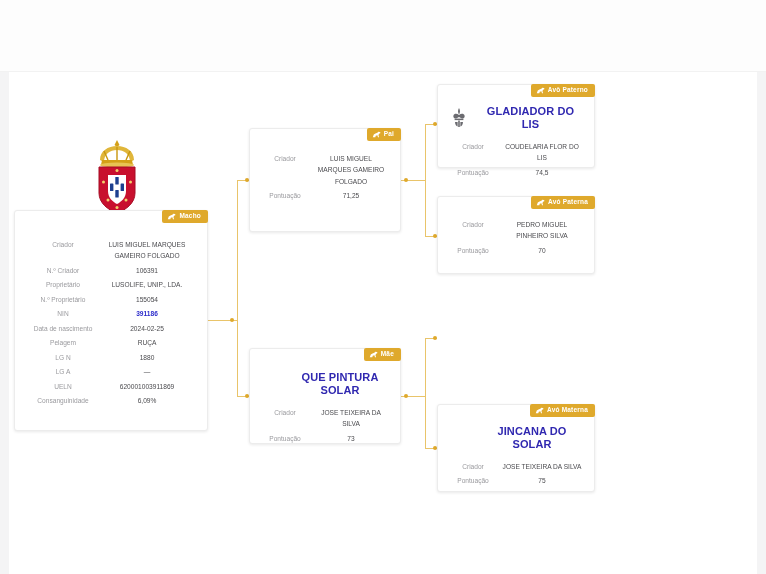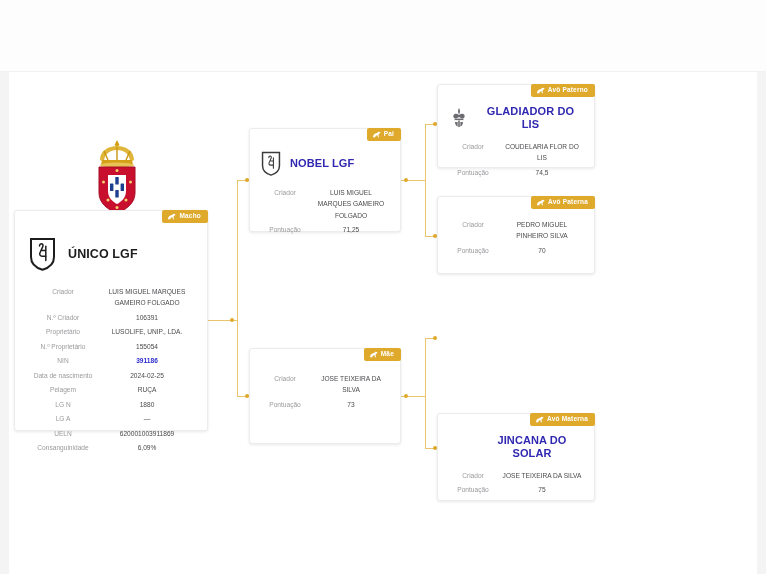--- a/index.html
+++ b/index.html
@@ -35,21 +35,21 @@
   }
   .card.main{left:14px;top:210px;width:194px;height:221px;padding:26px 14px 10px 14px;}
   .card.gen1{width:152px;padding:22px 11px 10px 11px;}
   .card.gen2{width:158px;padding:20px 11px 10px 11px;}
 
   #card-nobel{left:249px;top:128px;height:104px;}
   #card-que  {left:249px;top:348px;height:96px;}
   #card-gladiador{left:437px;top:84px;height:84px;}
   #card-freyah   {left:437px;top:196px;height:78px;}
   #card-inspector{left:437px;top:297px;height:86px;}
-  #card-jincana  {left:437px;top:404px;height:88px;margin-top:9px;}
+  #card-jincana  {left:437px;top:404px;height:88px;}
 
   
   .badge{
     position:absolute;top:-1px;right:-1px;
     background:#dfa92c;color:#ffffff;
     font-size:6.5px;font-weight:bold;letter-spacing:.2px;
     padding:3px 7px 3px 5px;border-radius:2px;
     display:flex;align-items:center;gap:3px;white-space:nowrap;
     line-height:1;
   }
@@ -146,28 +146,20 @@
   <div class="dot" style="left:433px;top:446px;"></div>
 
   <div class="card main" id="card-unico">
     <div class="badge">
       <svg class="horse" viewBox="0 0 12 9">
         <path d="M1 8 L2.4 4.6 L4.6 3.2 L7.2 2.2 L8.4 0.7 L10.6 1 L11.4 2.6 L9.6 3.6 L8.6 5.2 L9.4 8 L8 8 L7.2 5.6 L5 6 L4.4 8 Z" fill="#ffffff"></path>
       </svg>
       <span>Macho</span>
     </div>
 
-    <div class="card-head">
-      <svg class="shield" width="27" height="34" viewBox="0 0 27 34">
-        <path d="M2 2 L25 2 L25 20 C25 27 19.5 31 13.5 32.8 C7.5 31 2 27 2 20 Z" fill="none" stroke="#1d1d1f" stroke-width="2"></path>
-        <path d="M10.5 9 C10.5 7.3 12 6.4 13.2 7 C14.3 7.6 14.1 9.2 13.4 10.4 L11 15.8 C10.2 17.7 11.3 19.2 12.9 19.2 L16.8 19.2 M13.2 13.6 L16.4 13.6" fill="none" stroke="#1d1d1f" stroke-width="1.5" stroke-linecap="round"></path>
-        <path d="M16.8 9.2 L16.8 23.4" fill="none" stroke="#1d1d1f" stroke-width="1.5" stroke-linecap="round"></path>
-      </svg>
-      <div class="name">ÚNICO LGF</div>
-    </div>
 
     <div class="row">
       <span class="k">Criador</span>
       <span class="v">LUIS MIGUEL MARQUES GAMEIRO FOLGADO</span>
     </div>
     <div class="row">
       <span class="k">N.º Criador</span>
       <span class="v">106391</span>
     </div>
     <div class="row">
@@ -208,44 +200,39 @@
     </div>
   </div>
 
   <div class="card gen1" id="card-nobel">
     <div class="badge">
       <svg class="horse" viewBox="0 0 12 9">
         <path d="M1 8 L2.4 4.6 L4.6 3.2 L7.2 2.2 L8.4 0.7 L10.6 1 L11.4 2.6 L9.6 3.6 L8.6 5.2 L9.4 8 L8 8 L7.2 5.6 L5 6 L4.4 8 Z" fill="#ffffff"></path>
       </svg>
       <span>Pai</span>
     </div>
+    <div class="row">
+      <span class="k">Criador</span>
+      <span class="v">LUIS MIGUEL MARQUES GAMEIRO FOLGADO</span>
+    </div>
+    <div class="row">
+      <span class="k">Pontuação</span>
+      <span class="v">71,25</span>
+    </div>
+  </div>
+
+  <div class="card gen1" id="card-que">
+    <div class="badge">
+      <svg class="horse" viewBox="0 0 12 9">
+        <path d="M1 8 L2.4 4.6 L4.6 3.2 L7.2 2.2 L8.4 0.7 L10.6 1 L11.4 2.6 L9.6 3.6 L8.6 5.2 L9.4 8 L8 8 L7.2 5.6 L5 6 L4.4 8 Z" fill="#ffffff"></path>
+      </svg>
+      <span>Mãe</span>
+    </div>
     <div class="card-head">
-      <svg class="shield" width="20" height="25" viewBox="0 0 27 34">
-        <path d="M2 2 L25 2 L25 20 C25 27 19.5 31 13.5 32.8 C7.5 31 2 27 2 20 Z" fill="none" stroke="#3a3a3c" stroke-width="2"></path>
-        <path d="M10.5 9 C10.5 7.3 12 6.4 13.2 7 C14.3 7.6 14.1 9.2 13.4 10.4 L11 15.8 C10.2 17.7 11.3 19.2 12.9 19.2 L16.8 19.2 M13.2 13.6 L16.4 13.6" fill="none" stroke="#3a3a3c" stroke-width="1.5" stroke-linecap="round"></path>
-        <path d="M16.8 9.2 L16.8 23.4" fill="none" stroke="#3a3a3c" stroke-width="1.5" stroke-linecap="round"></path>
-      </svg>
-      <div class="name">NOBEL LGF</div>
-    </div>
-    <div class="row">
-      <span class="k">Criador</span>
-      <span class="v">LUIS MIGUEL MARQUES GAMEIRO FOLGADO</span>
-    </div>
-    <div class="row">
-      <span class="k">Pontuação</span>
-      <span class="v">71,25</span>
-    </div>
-  </div>
-
-  <div class="card gen1" id="card-que">
-    <div class="badge">
-      <svg class="horse" viewBox="0 0 12 9">
-        <path d="M1 8 L2.4 4.6 L4.6 3.2 L7.2 2.2 L8.4 0.7 L10.6 1 L11.4 2.6 L9.6 3.6 L8.6 5.2 L9.4 8 L8 8 L7.2 5.6 L5 6 L4.4 8 Z" fill="#ffffff"></path>
-      </svg>
-      <span>Mãe</span>
+      <div class="name nopad" style="margin-left:30px;">QUE PINTURA SOLAR</div>
     </div>
     <div class="row">
       <span class="k">Criador</span>
       <span class="v">JOSE TEIXEIRA DA SILVA</span>
     </div>
     <div class="row">
       <span class="k">Pontuação</span>
       <span class="v">73</span>
     </div>
   </div>

